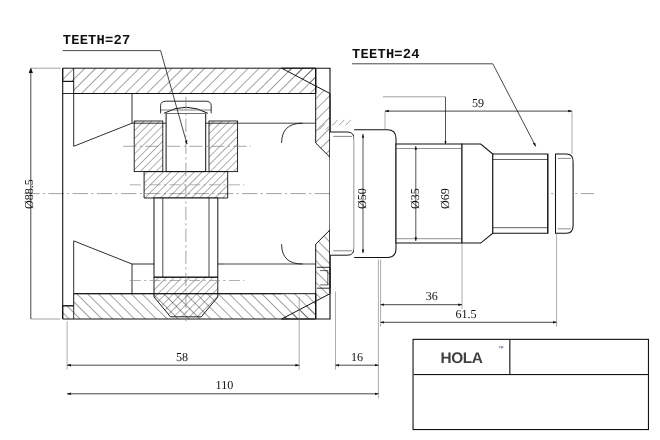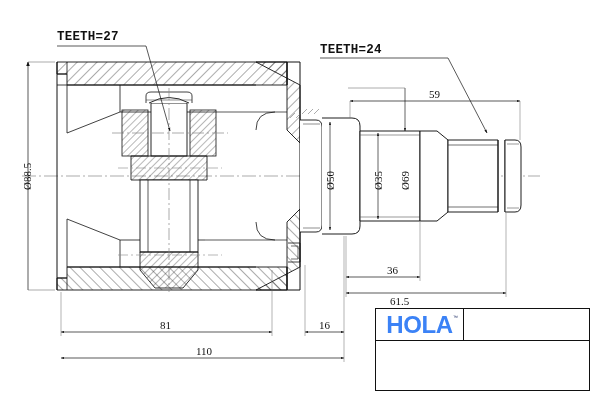--- a/index.html
+++ b/index.html
@@ -7,22 +7,22 @@
        font-family:"Liberation Serif",serif;color:#111;}
   #stage{position:absolute;inset:0;width:600px;height:400px;}
   svg.draw{position:absolute;left:0;top:0;width:600px;height:400px;}
 
   
   .titleblock{position:absolute;left:375px;top:308px;width:215px;height:83px;
               border:1.6px solid #111;background:#fff;box-sizing:border-box;}
   .tb-top{height:32px;display:flex;border-bottom:1.4px solid #111;box-sizing:border-box;}
   .tb-logo{width:88px;border-right:1.4px solid #111;box-sizing:border-box;
            display:flex;align-items:center;justify-content:center;position:relative;}
-  .logo-text{font-family:"Liberation Sans",sans-serif;font-weight:bold;font-size:24px;
-             letter-spacing:-0.4px;color:#3b82f6;line-height:1;}
+  .logo-text{font-family:"Liberation Sans",sans-serif;font-weight:bold;font-size:14px;
+             letter-spacing:-0.4px;color:#404040;line-height:1;}
   .logo-tm{position:absolute;right:5px;top:5px;font-size:5px;color:#1b2a63;
            font-family:"Liberation Sans",sans-serif;}
   .tb-part{flex:1;display:flex;align-items:center;justify-content:center;}
   .part-text{font-family:"Liberation Sans",sans-serif;font-weight:bold;font-size:20px;
              letter-spacing:-0.3px;color:#111;line-height:1;}
   .tb-bot{padding:4px 0 0 22px;font-family:"Liberation Sans",sans-serif;font-size:9.5px;color:#111;}
   .spec-row{display:flex;line-height:12.5px;}
   .spec-lbl{width:48px;}
   .spec-val{font-weight:bold;padding-left:6px;}
 
@@ -220,29 +220,29 @@
   <div class="lbl vdim" style="left:22px;top:190px;">Ø88.5</div>
 
   <div class="lbl vdim" style="left:325px;top:190px;">Ø50</div>
 
   <div class="lbl vdim" style="left:373px;top:190px;">Ø35</div>
 
   <div class="lbl vdim" style="left:400px;top:190px;">Ø69</div>
 
   <div class="lbl dim" style="left:429px;top:89px;">59</div>
 
-  <div class="lbl dim" style="left:160px;top:320px;">81</div>
+  <div class="lbl dim" style="left:160px;top:320px;">58</div>
 
   <div class="lbl dim" style="left:196px;top:346px;font-family:Liberation Serif, serif;">110</div>
 
   <div class="lbl dim" style="left:319px;top:320px;">16</div>
 
   <div class="lbl dim" style="left:387px;top:265px;">36</div>
 
-  <div class="lbl dim" style="left:390px;top:281px;margin-top:15px;">61.5</div>
+  <div class="lbl dim" style="left:414px;top:281px;">61.5</div>
 
   <div class="titleblock">
     <div class="tb-top">
       <div class="tb-logo">
         <span class="logo-text">HOLA</span>
         <span class="logo-tm">™</span>
       </div>
     </div>
   </div>
 

